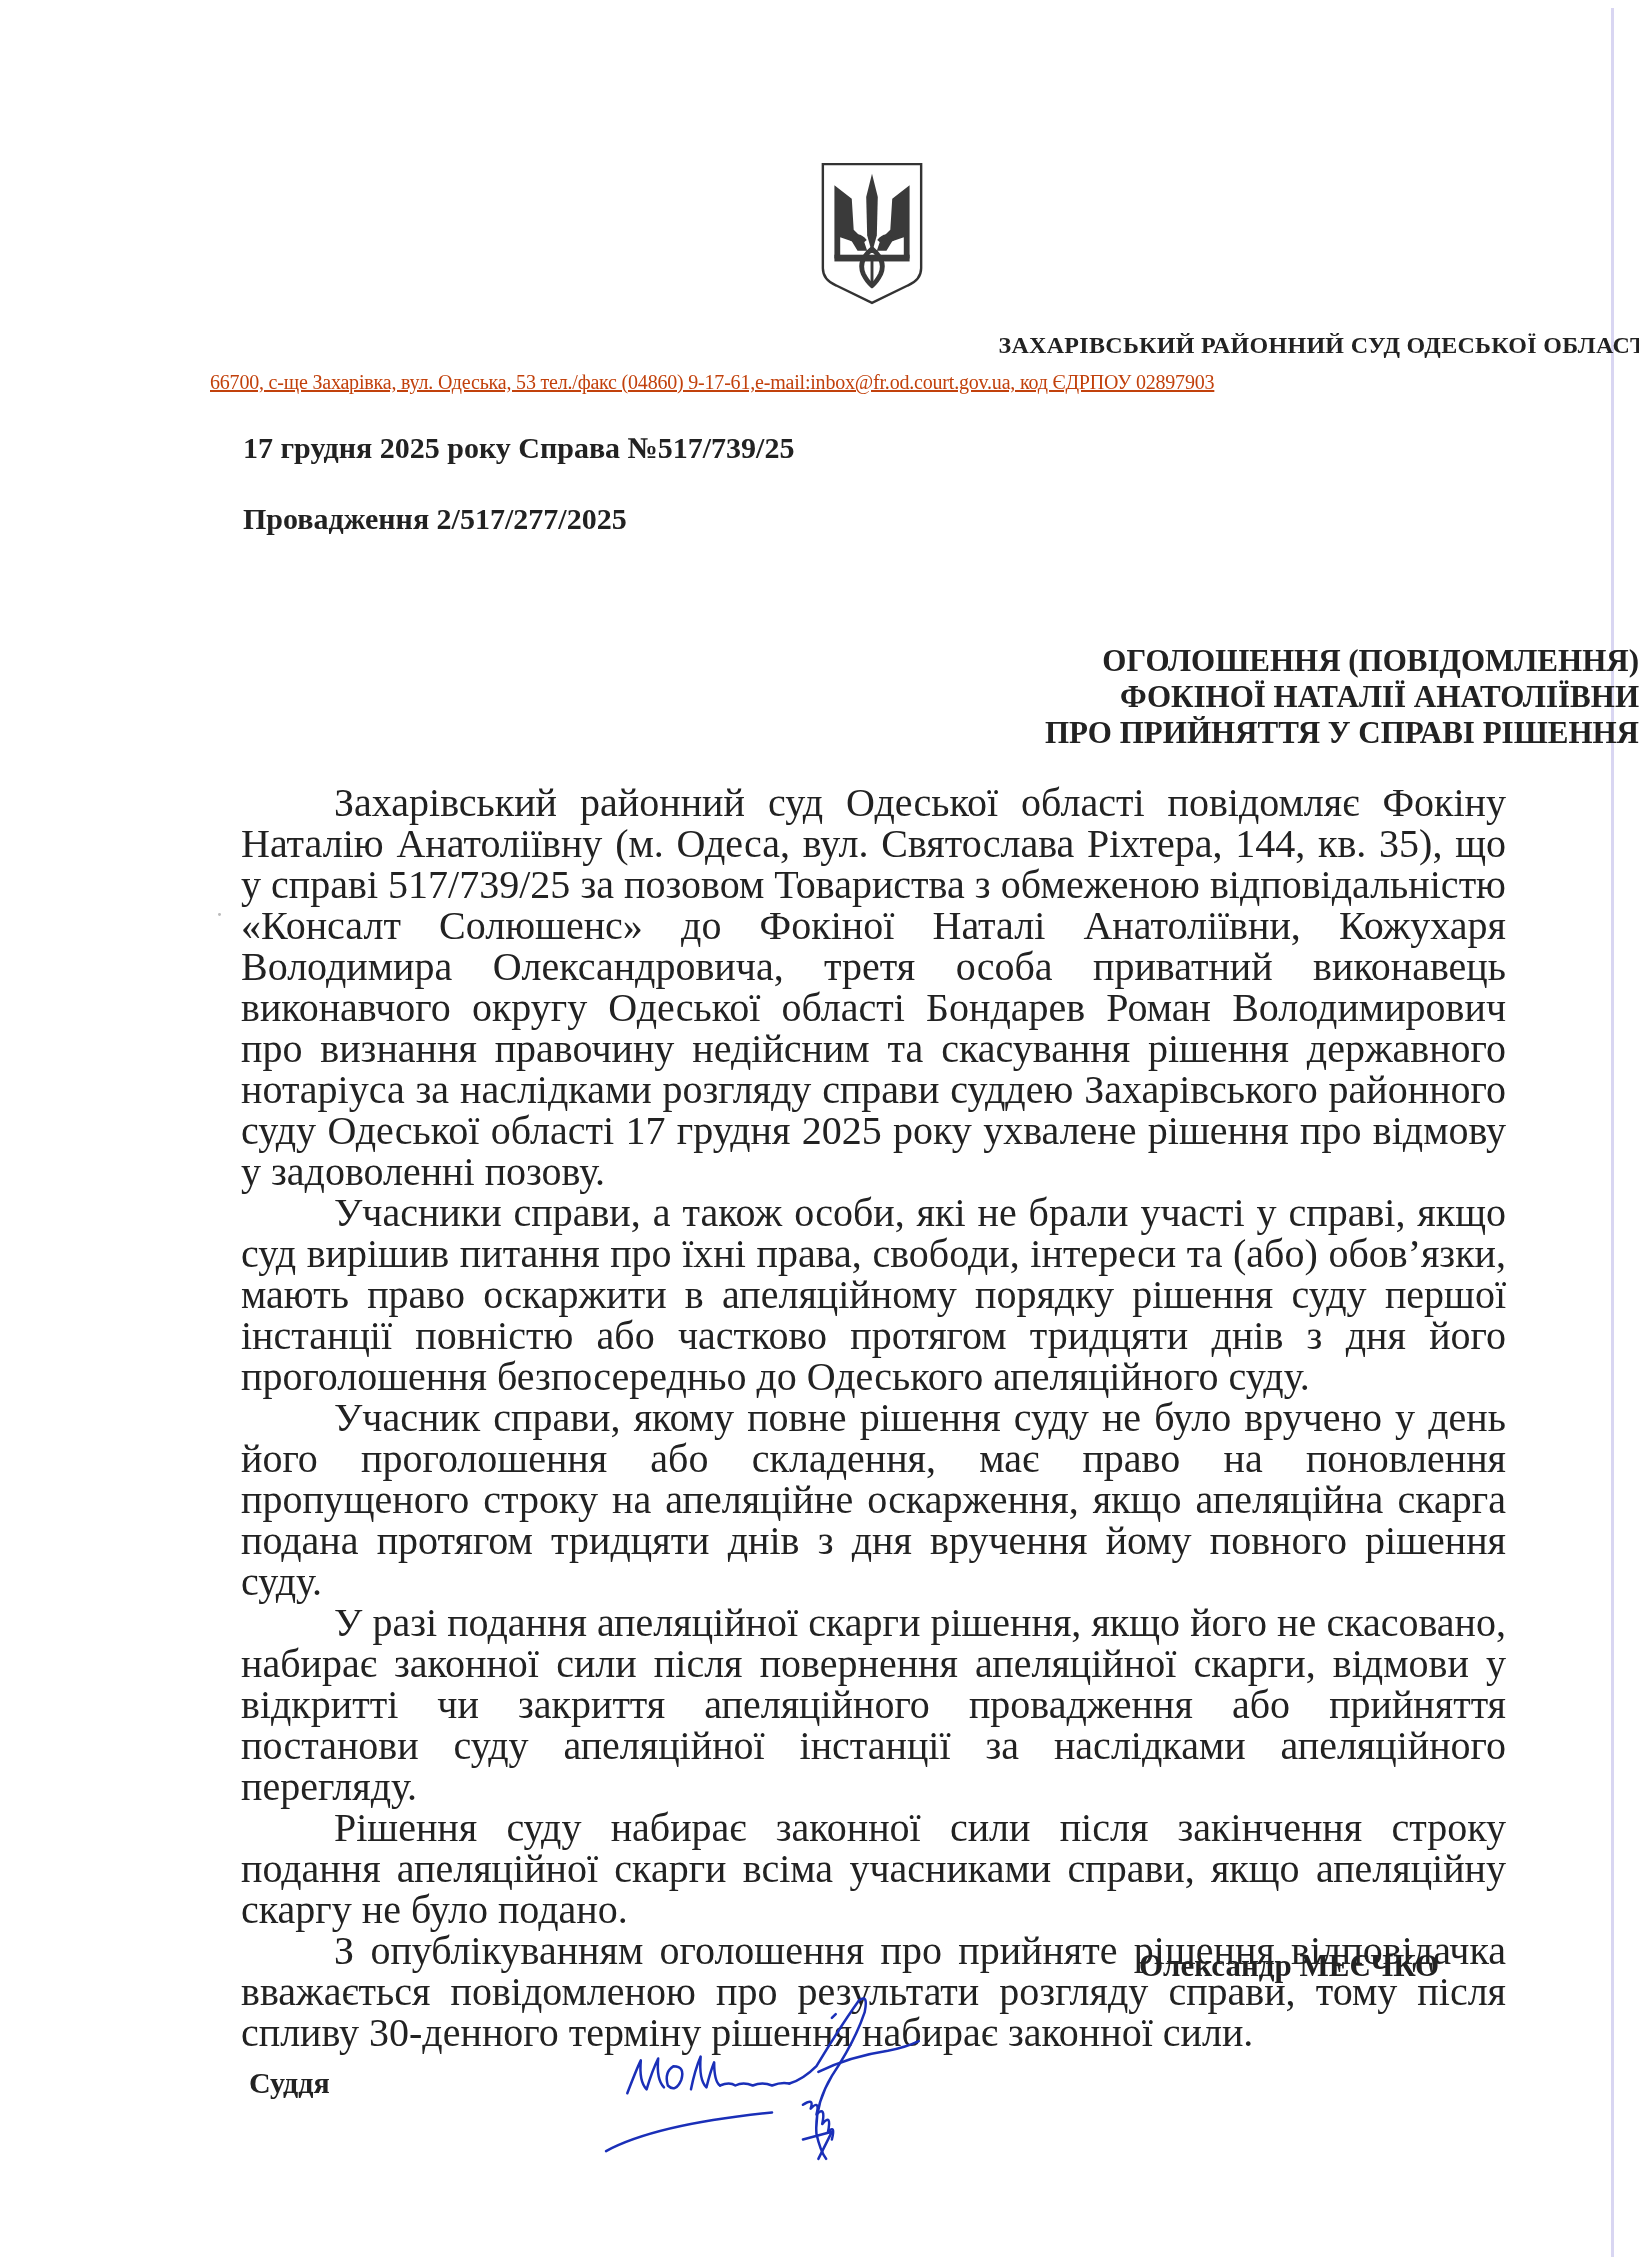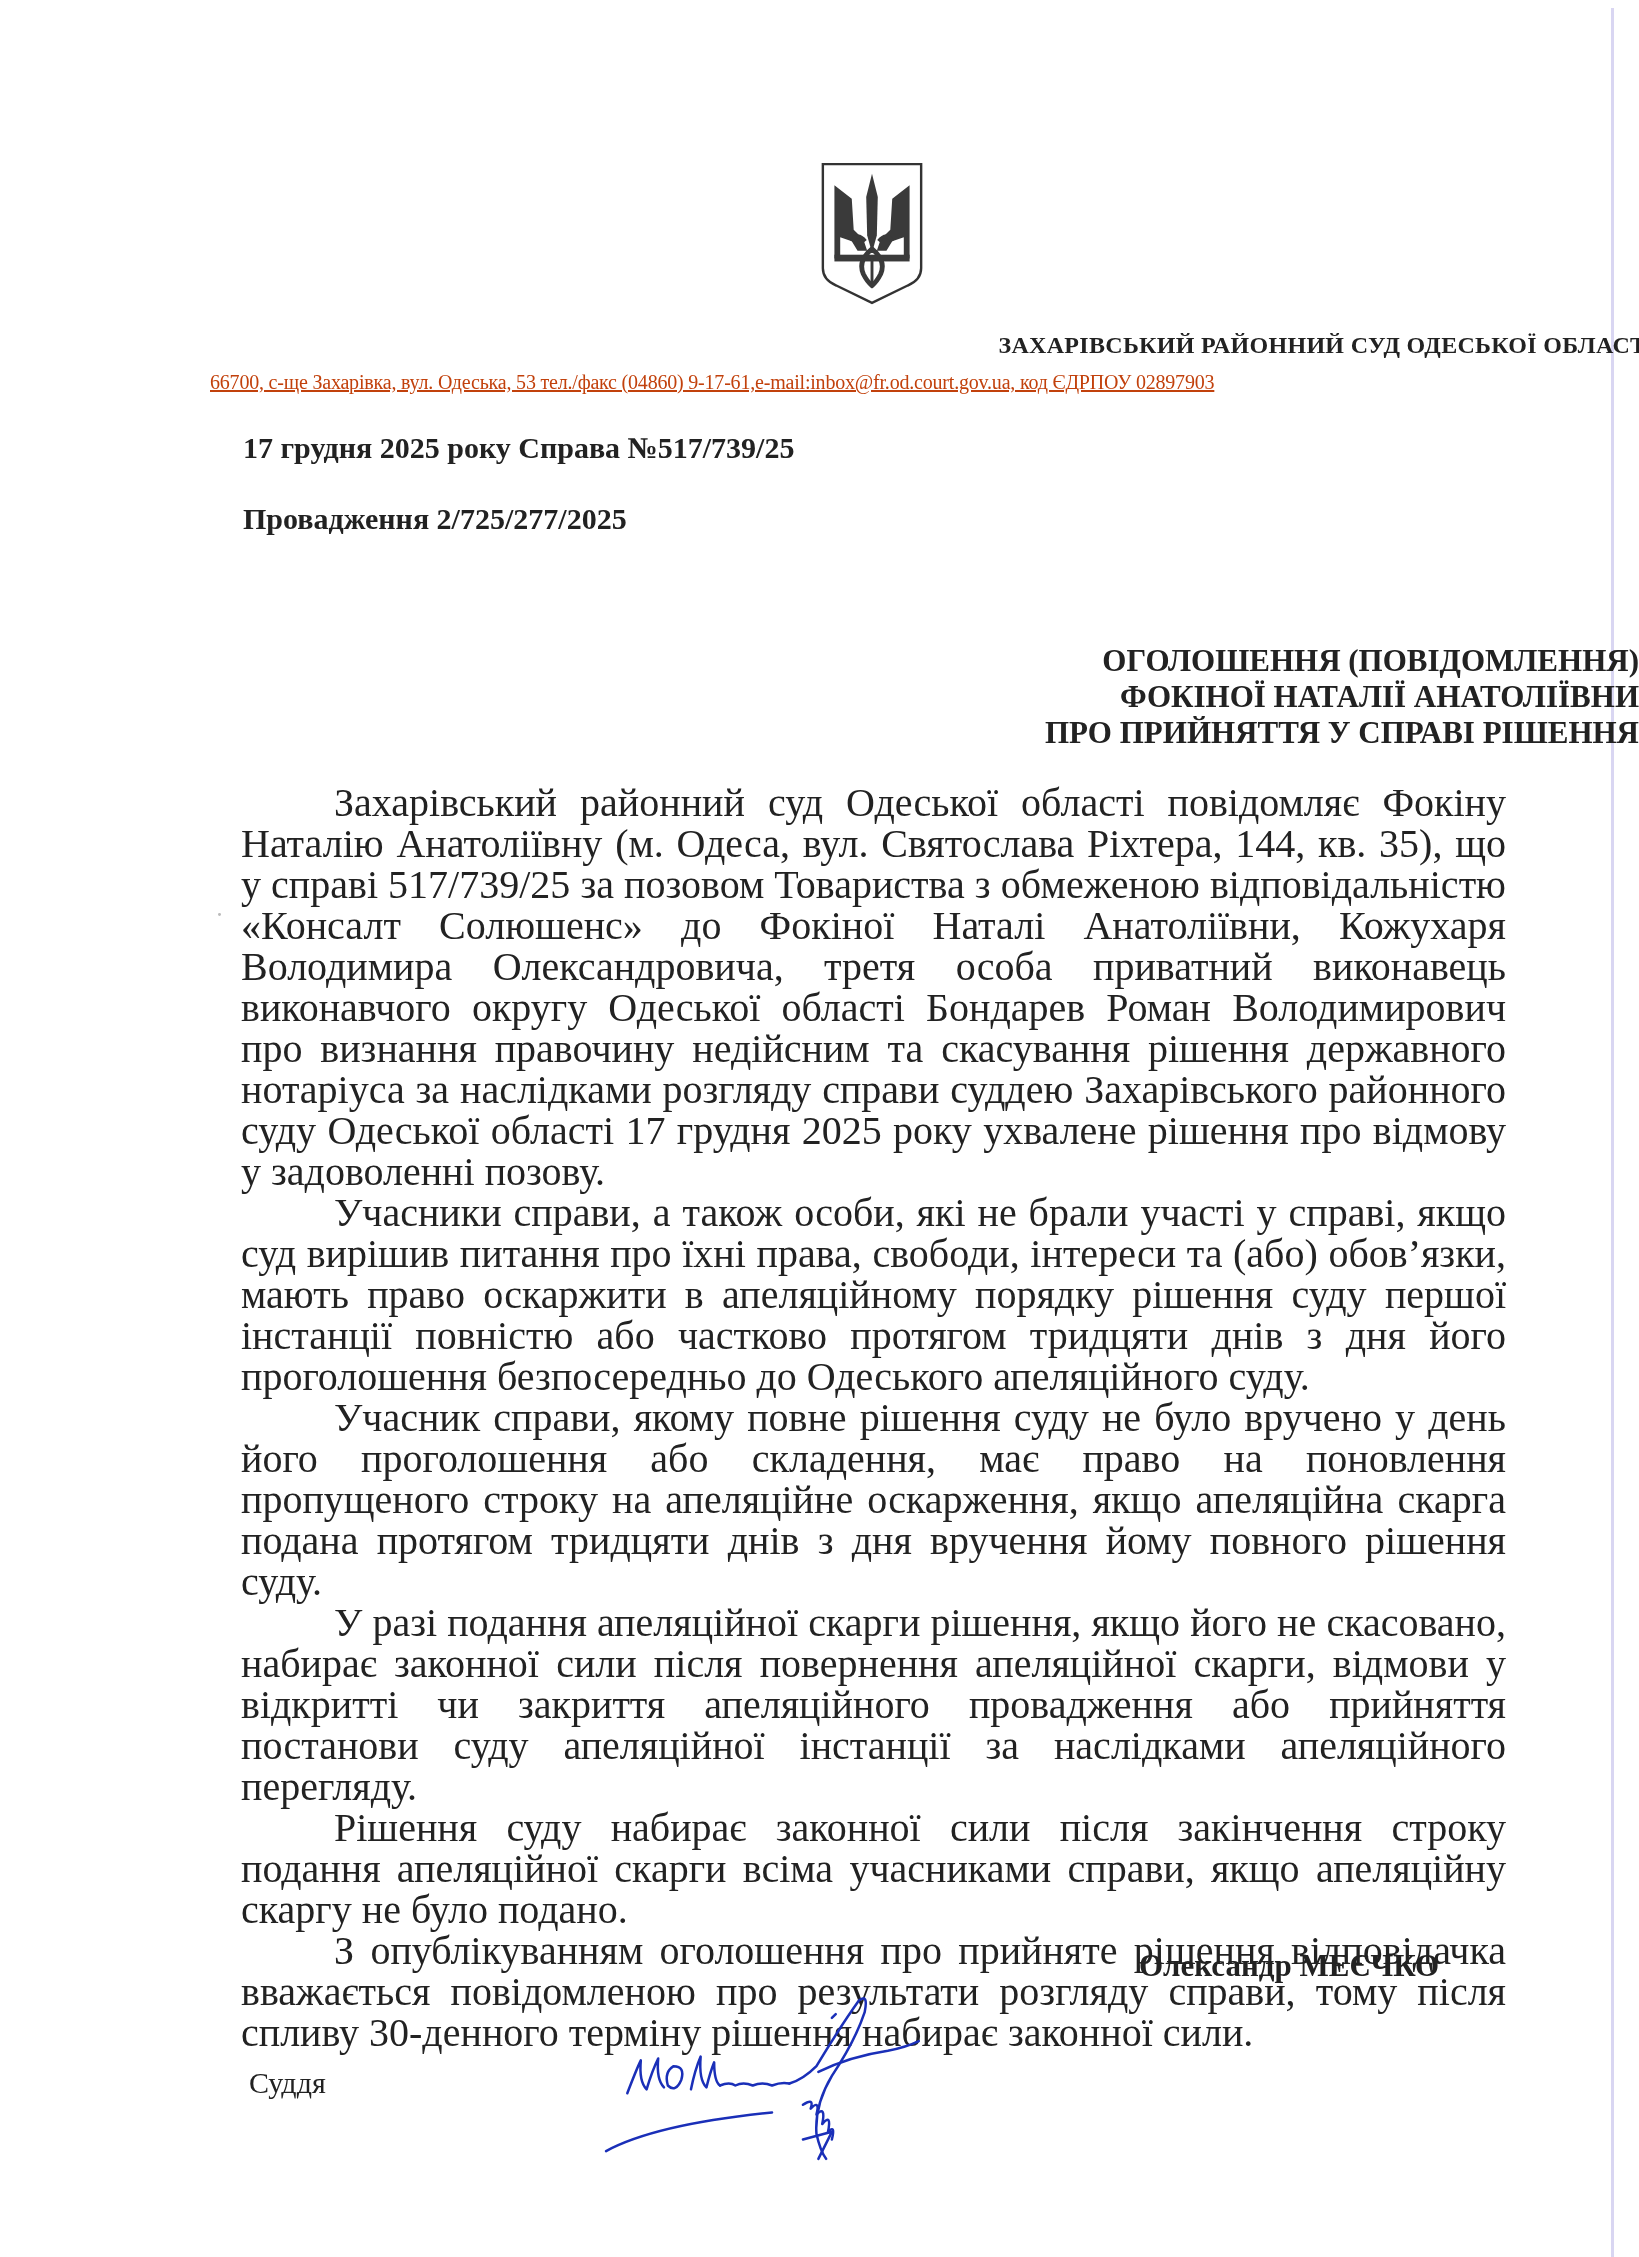--- a/index.html
+++ b/index.html
@@ -33,21 +33,21 @@
     .title {
       position: absolute; left: 0; width: 1639px; top: 643px;
       text-align: right; font-weight: bold; font-size: 31px; line-height: 36px; color: #222;
     }
     .body-text {
       position: absolute; left: 241px; width: 1265px; top: 782px;
       font-size: 40px; line-height: 41px; text-align: justify; color: #222;
     }
     .body-text p { margin: 0; text-indent: 93px; }
     .sign-label {
-      position: absolute; left: 249px; top: 2066px; font-weight: normal; font-size: 30px; color: #222;
+      position: absolute; left: 249px; top: 2066px; font-weight: bold; font-size: 30px; color: #222;
     }
     .signature {
       position: absolute; left: 579px; top: 1989px; width: 444px; height: 193px;
     }
     .signer {
       position: absolute; left: 1139px; top: 1948px; font-weight: bold; font-size: 31px; color: #222;
     }
     .page-dot {
       position: absolute; left: 218px; top: 913px; width: 2.9px; height: 2.9px; background: #bbb; border-radius: 50%;
     }
@@ -72,21 +72,21 @@
   <path d="M55 100 L55 128" stroke="#3a3a3a" stroke-width="3"></path>
 
   <path d="M34 84 Q40 74 48 84" fill="none" stroke="#3a3a3a" stroke-width="4"></path>
   <path d="M76 84 Q70 74 62 84" fill="none" stroke="#3a3a3a" stroke-width="4"></path>
 </svg>
 
 <div class="court-name">ЗАХАРІВСЬКИЙ РАЙОННИЙ СУД ОДЕСЬКОЇ ОБЛАСТІ</div>
 <div class="court-address">66700, с-ще Захарівка, вул. Одеська, 53 тел./факс (04860) 9-17-61,e-mail:inbox@fr.od.court.gov.ua, код ЄДРПОУ 02897903</div>
 
 <div class="case-line l1">17 грудня 2025 року Справа №517/739/25</div>
-<div class="case-line l2">Провадження 2/725/277/2025</div>
+<div class="case-line l2">Провадження 2/517/277/2025</div>
 
 <div class="title">
   <div>ОГОЛОШЕННЯ (ПОВІДОМЛЕННЯ)</div>
   <div>ФОКІНОЇ НАТАЛІЇ АНАТОЛІЇВНИ</div>
   <div>ПРО ПРИЙНЯТТЯ У СПРАВІ РІШЕННЯ</div>
 </div>
 
 <div class="page-dot"></div>
 
 <div class="body-text">

